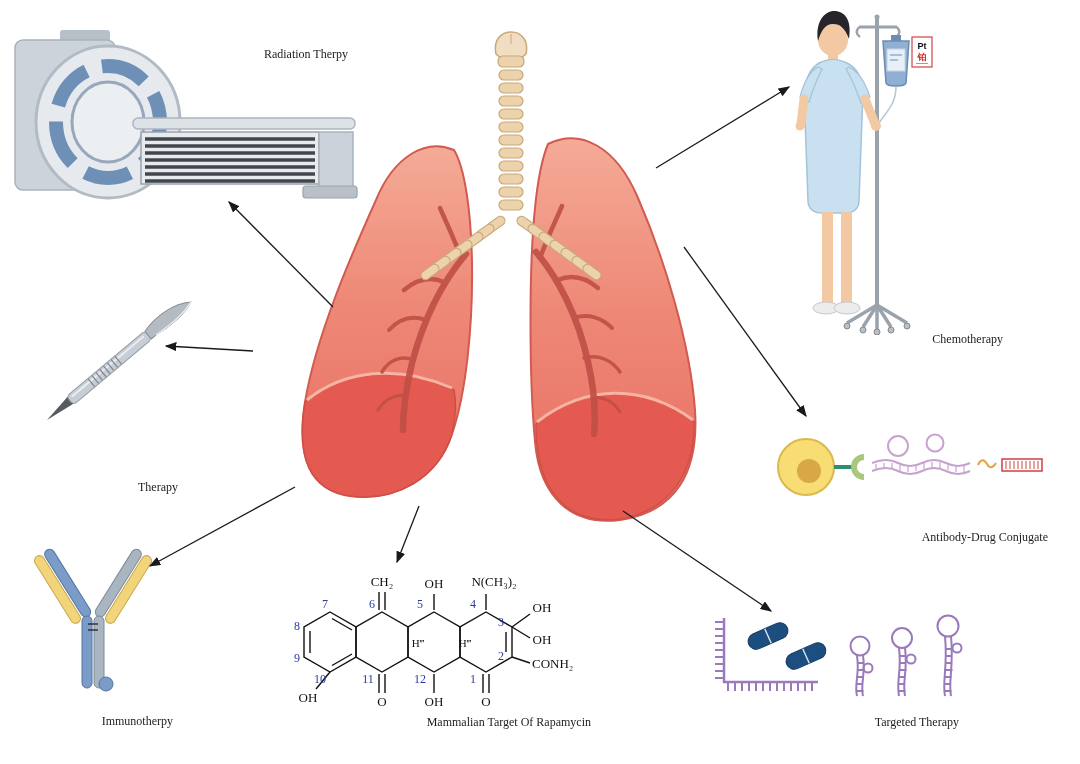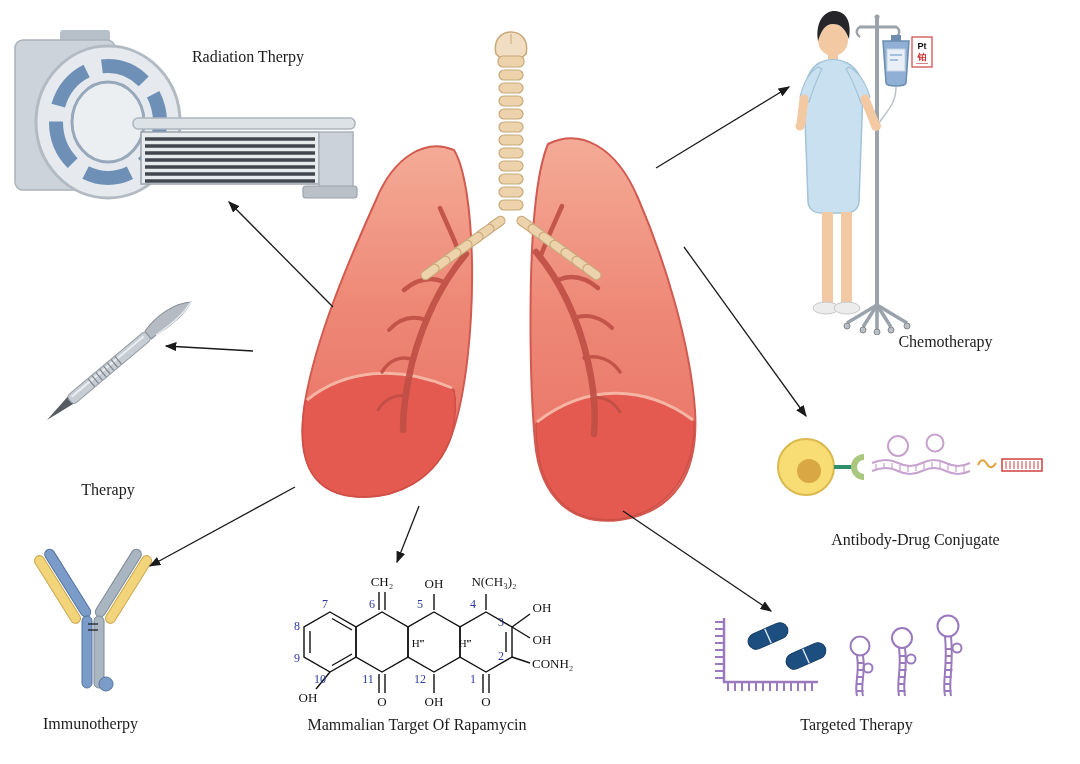--- a/index.html
+++ b/index.html
@@ -1,20 +1,20 @@
 <!DOCTYPE html>
 <html><head>
 <meta charset="utf-8">
 <style>
   html,body{margin:0;padding:0;background:#ffffff;}
   .canvas{position:relative;width:1080px;height:764px;background:#ffffff;overflow:hidden;
           font-family:"Liberation Serif",serif;}
   .abs{position:absolute;}
-  .label{position:absolute;font-family:"Liberation Serif",serif;font-size:16px;
-         color:#1c1c1c;text-align:center;line-height:1.15;}
+  .label{position:absolute;font-family:"Liberation Serif",serif;font-size:12px;
+         color:#1c1c1c;text-align:right;line-height:1.15;}
   .mol-sub{font-family:"Liberation Serif",serif;font-size:13px;fill:#111;text-anchor:middle;}
   .mol-sub-start{font-family:"Liberation Serif",serif;font-size:13px;fill:#111;text-anchor:start;}
   .mol-h{font-family:"Liberation Serif",serif;font-size:11px;fill:#111;text-anchor:middle;}
   .mol-num{font-family:"Liberation Serif",serif;font-size:12px;fill:#2b3aa0;text-anchor:middle;}
   .bond{stroke:#111;stroke-width:1.4;fill:none;}
   .card-pt{font-family:"Liberation Sans",sans-serif;font-size:9px;font-weight:bold;fill:#111;text-anchor:middle;}
   .card-cn{font-family:"Liberation Sans",sans-serif;font-size:9px;font-weight:bold;fill:#cc3333;text-anchor:middle;}
 </style>
 </head>
 <body>
@@ -409,20 +409,20 @@
       <line x1="253" y1="351" x2="166" y2="346" marker-end="url(#ah)"></line>
       <line x1="295" y1="487" x2="150" y2="566" marker-end="url(#ah)"></line>
       <line x1="419" y1="506" x2="397" y2="562" marker-end="url(#ah)"></line>
       <line x1="656" y1="168" x2="789" y2="87" marker-end="url(#ah)"></line>
       <line x1="684" y1="247" x2="806" y2="416" marker-end="url(#ah)"></line>
       <line x1="623" y1="511" x2="771" y2="611" marker-end="url(#ah)"></line>
     </g>
   </svg>
 
   <div class="label" style="left:148px;top:48px;width:200px">Radiation Therpy</div>
-  <div class="label" style="left:848px;top:333px;width:195px">Chemotherapy</div>
+  <div class="label" style="left:808px;top:333px;width:195px">Chemotherapy</div>
   <div class="label" style="left:38px;top:481px;width:140px">Therapy</div>
   <div class="label" style="left:8px;top:715px;width:165px">Immunotherpy</div>
   <div class="label" style="left:243px;top:716px;width:348px">Mammalian Target Of Rapamycin</div>
   <div class="label" style="left:754px;top:716px;width:205px">Targeted Therapy</div>
   <div class="label" style="left:783px;top:531px;width:265px">Antibody-Drug Conjugate</div>
 
 </div>
 
 </body></html>

